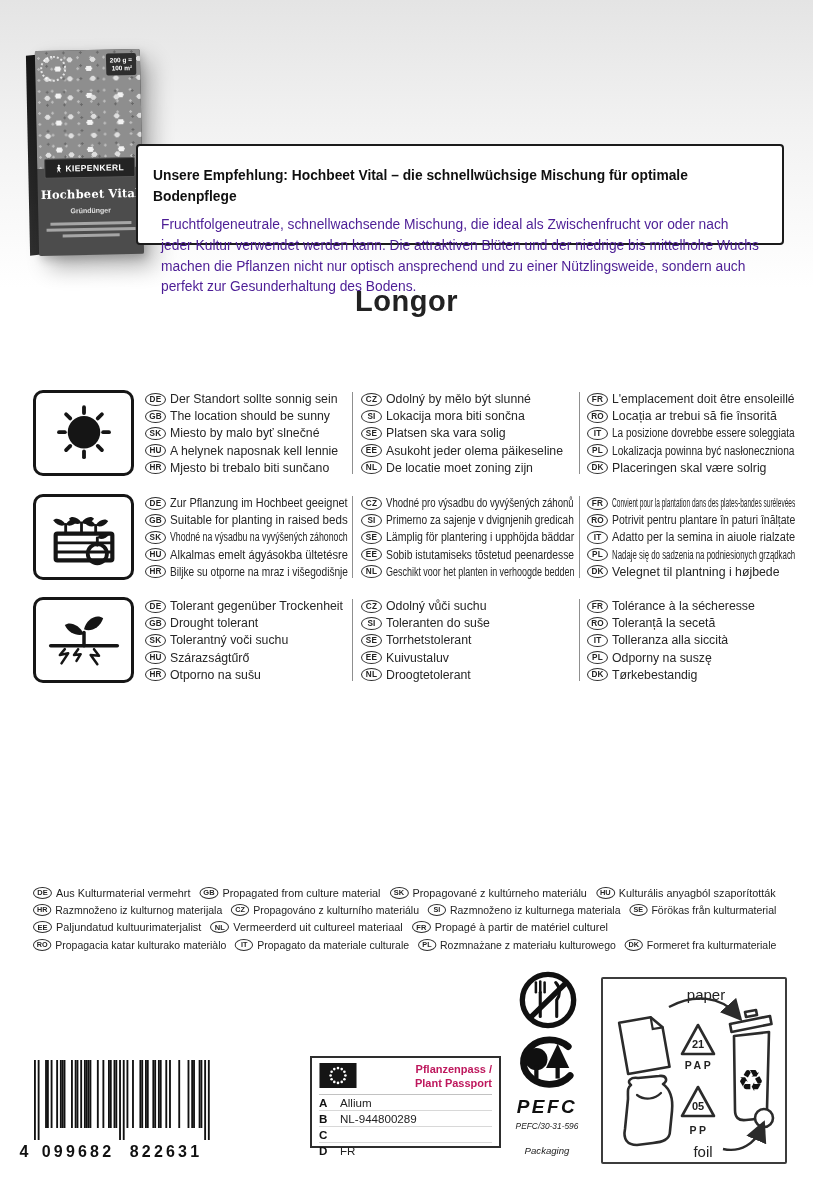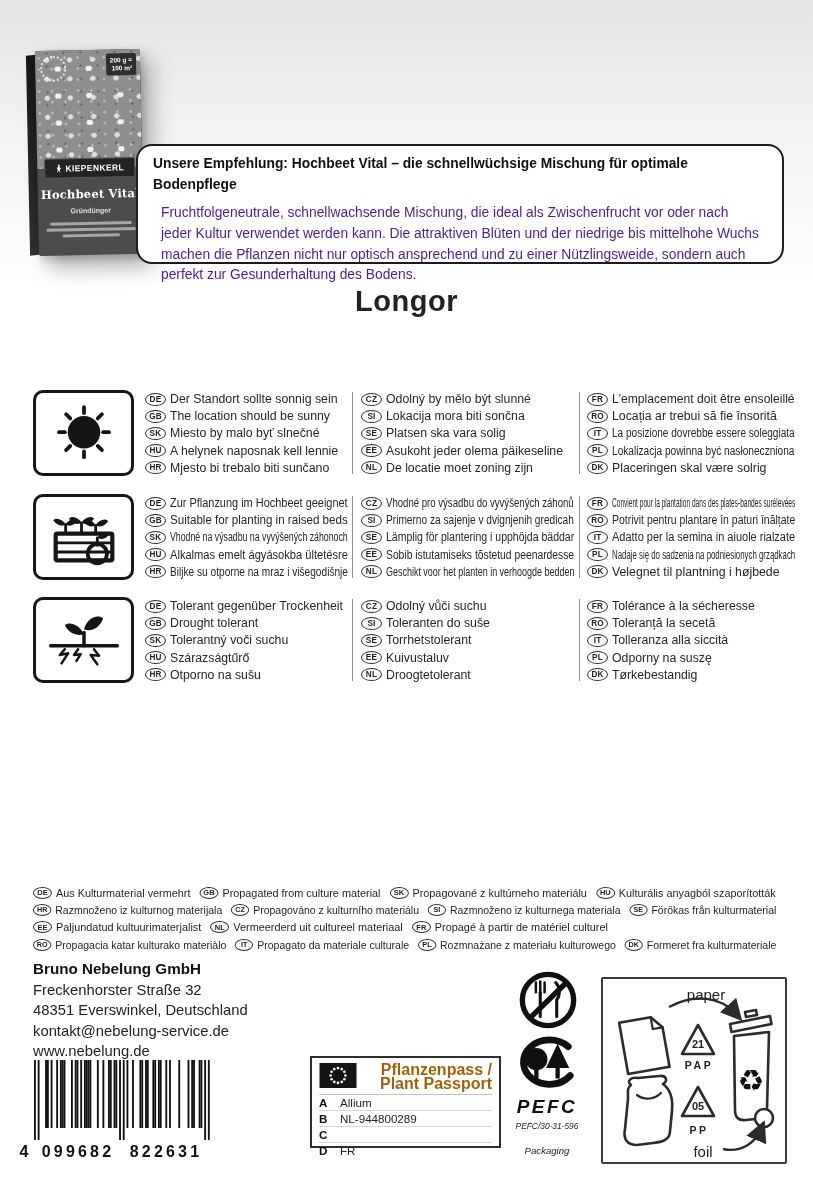--- a/index.html
+++ b/index.html
@@ -33,22 +33,22 @@
         clip-path:polygon(50% 0,68% 18%,56% 30%,82% 52%,62% 58%,72% 100%,46% 70%,24% 100%,34% 55%,18% 42%,44% 30%,34% 14%);}
   .packet-title{color:#fff;font-family:"DejaVu Serif",serif;font-weight:700;font-size:11.5px;
         text-align:center;margin-top:9px;letter-spacing:.2px;}
   .packet-subtitle{color:#e0e0e0;font-size:7px;font-weight:bold;text-align:center;margin-top:6px;}
   .packet-fineprint i{display:block;height:2.5px;background:rgba(255,255,255,.5);margin:3.5px auto 0;}
   .packet-fineprint i:nth-child(1){width:78%;margin-top:8px;}
   .packet-fineprint i:nth-child(2){width:84%;}
   .packet-fineprint i:nth-child(3){width:55%;}
 
   
-  .reco-box{position:absolute;left:136px;top:144px;width:648px;height:120px;box-sizing:border-box;
-        border:2px solid #1b1b1b;border-radius:16px;background:#fff;padding:8px 15px;}
+  .reco-box{position:absolute;left:136px;top:144px;width:648px;height:101px;box-sizing:border-box;
+        border:2px solid #1b1b1b;border-radius:4px;background:#fff;padding:20px 15px;}
   .reco-head{margin:0;font-size:13.8px;font-weight:bold;color:#101010;line-height:1.5;}
   .reco-body{margin:8px;font-size:13.8px;color:#4c1d95;line-height:1.5;}
 
   
   .title-block{position:absolute;left:0;top:281px;width:813px;text-align:center;}
   .title-block h1{margin:0;font-family:"DejaVu Serif",serif;font-weight:700;font-size:48px;
         letter-spacing:-1px;color:#191919;line-height:1.05;}
   .title-block h2{margin:4px 0 0;font-size:29px;font-weight:bold;color:#222;letter-spacing:.5px;}
 
   
@@ -79,21 +79,21 @@
   .company-name{font-weight:bold;font-size:15.2px;margin-bottom:3px;color:#111;}
   .company-line{font-size:14.8px;line-height:20.4px;color:#222;}
 
   .barcode{position:absolute;left:12px;top:1060px;}
   .bc-digit{font-family:"Liberation Sans",sans-serif;font-size:16px;font-weight:bold;fill:#111;}
 
   .passport{position:absolute;left:310px;top:1056px;width:191px;height:92px;box-sizing:border-box;
         border:2px solid #2e2e2e;background:#fff;padding:5px 7px 2px;}
   .pp-head{display:flex;justify-content:space-between;align-items:flex-start;border-bottom:1px solid #c2c2c2;
         padding-bottom:4px;}
-  .pp-title{text-align:right;font-weight:bold;font-size:16px;line-height:13.5px;color:#a16207;}
+  .pp-title{text-align:right;font-weight:bold;font-size:11px;line-height:13.5px;color:#be185d;}
   .pp-row{display:flex;gap:9px;font-size:11.6px;line-height:15px;border-bottom:1px solid #d8d8d8;color:#222;}
   .pp-row:last-child{border-bottom:none;}
   .pp-row b{width:12px;color:#111;}
 
   .nofood{position:absolute;left:517px;top:969px;}
   .pefc{position:absolute;left:504px;top:1036px;width:86px;text-align:center;font-style:italic;}
   .pefc-word{font-size:19px;font-weight:bold;letter-spacing:2.5px;color:#101010;margin-top:-2px;}
   .pefc-code{font-size:8.4px;color:#222;margin-top:3px;}
   .pefc-caption{font-size:9.6px;color:#222;margin-top:14px;}
 
@@ -579,27 +579,20 @@
           </span>
     <span class="prop-text">Rozmnażane z materiału kulturowego</span>
   </span><span class="prop-item">
     <span class="prop-badge">
             <span>DK</span>
           </span>
     <span class="prop-text">Formeret fra kulturmateriale</span>
   </span></div>
     </div>
 
-  <div class="company">
-    <div class="company-name">Bruno Nebelung GmbH</div>
-    <div class="company-line">Freckenhorster Straße 32</div>
-    <div class="company-line">48351 Everswinkel, Deutschland</div>
-    <div class="company-line">kontakt@nebelung-service.de</div>
-    <div class="company-line">www.nebelung.de</div>
-  </div>
 
   <svg class="barcode" width="210" height="102" viewBox="0 0 210 102">
     <g id="bc-bars" fill="#111">
         <rect x="22.00" y="0" width="1.85" height="80"></rect>
         <rect x="25.70" y="0" width="1.85" height="80"></rect>
         <rect x="33.10" y="0" width="1.85" height="68"></rect>
         <rect x="34.95" y="0" width="1.85" height="68"></rect>
         <rect x="38.65" y="0" width="1.85" height="68"></rect>
         <rect x="44.20" y="0" width="1.85" height="68"></rect>
         <rect x="47.90" y="0" width="1.85" height="68"></rect>

